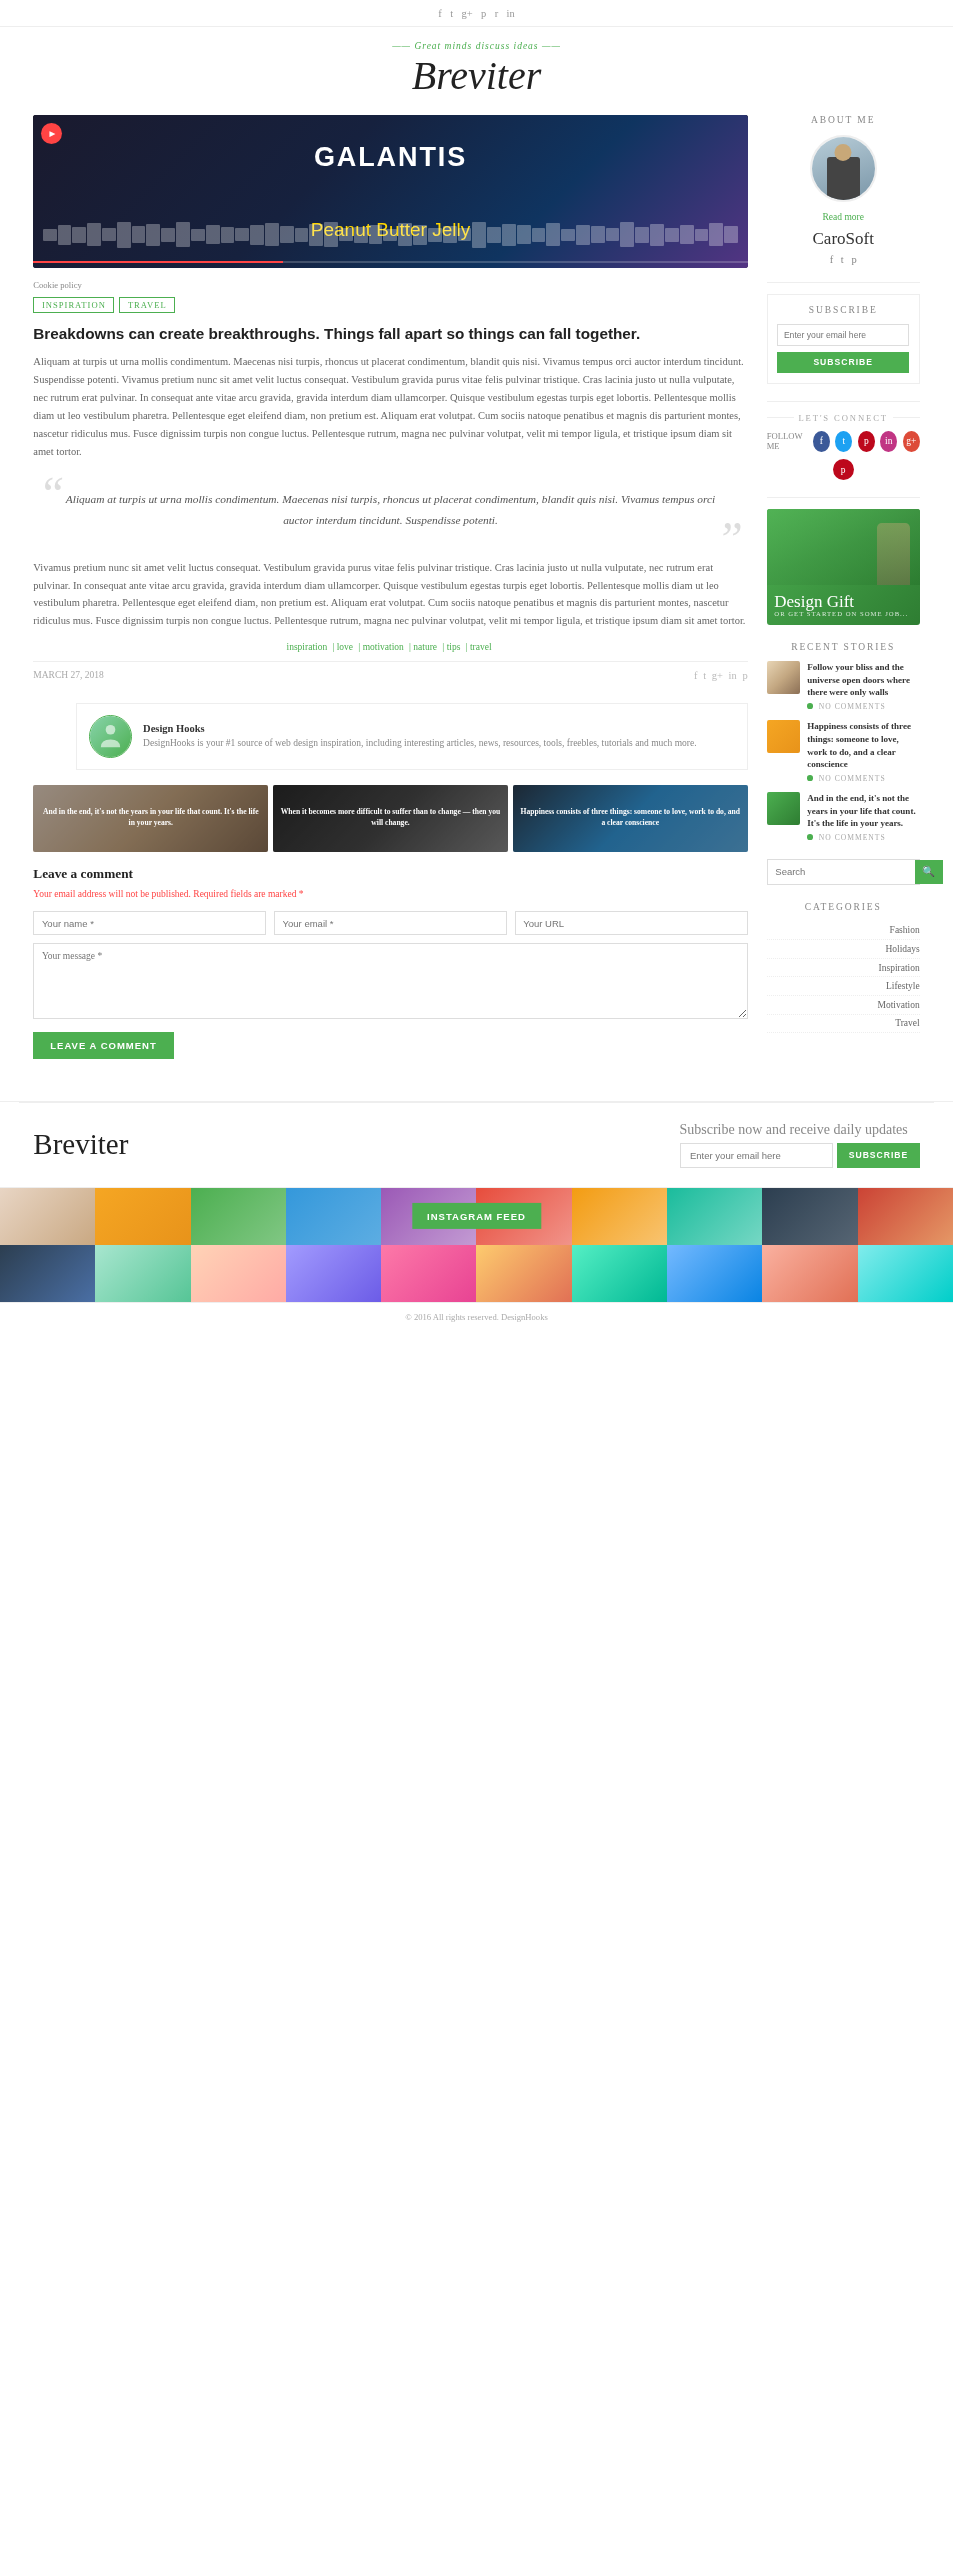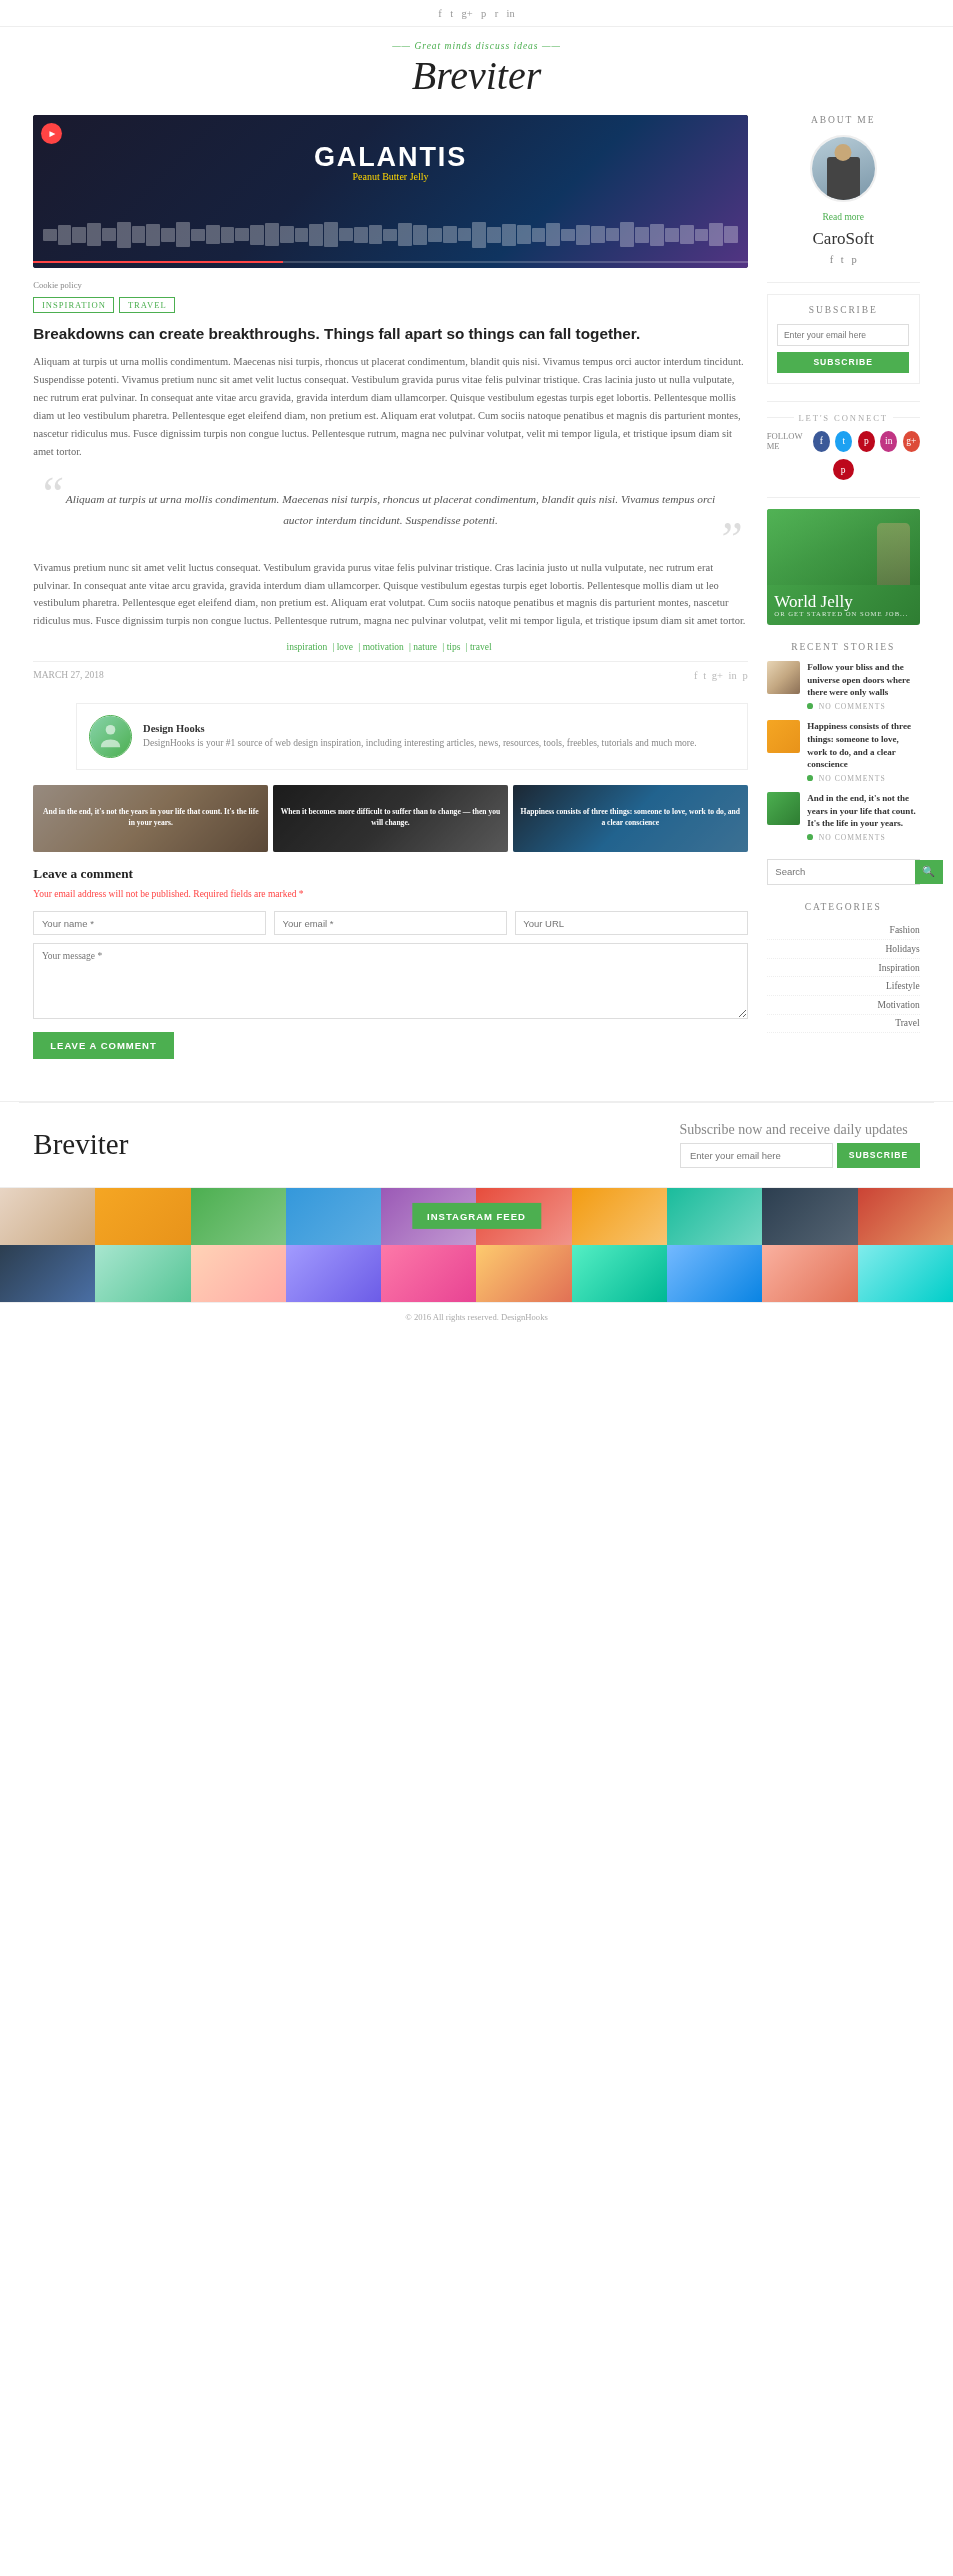--- a/index.html
+++ b/index.html
@@ -81,23 +81,24 @@
       color: white;
     }
     .galantis-title {
       font-family: 'Impact', sans-serif;
       font-size: 27px;
       font-weight: 900;
       letter-spacing: 1.9px;
       line-height: 1;
     }
     .galantis-subtitle {
-      font-family: Liberation Serif, serif;
-      font-size: 10px;
+      font-family: Liberation Sans, sans-serif;
+      font-size: 19px;
       color: #ffd700;
+      margin-top: 48px;
     }
     .play-btn {
       position: absolute;
       top: 7.6px;
       left: 7.6px;
       width: 21px;
       height: 21px;
       background: #ff4444;
       border-radius: 50%;
       display: flex;
@@ -957,21 +958,21 @@
     </div>
 
     <hr class="widget-divider">
 
     <div class="promo-widget">
       <div class="promo-photo">
         <div class="promo-person"></div>
         <div style="position:absolute;top:0;left:0;right:0;bottom:0;background:linear-gradient(135deg,rgba(76,175,80,0.7),rgba(46,125,50,0.5));"></div>
       </div>
       <div class="promo-text-block">
-        <div class="promo-title">World Jelly</div>
+        <div class="promo-title">Design Gift</div>
         <div class="promo-subtitle">OR GET STARTED ON SOME JOB...</div>
       </div>
     </div>
 
     <div class="sidebar-widget">
       <div class="sidebar-widget-title">RECENT STORIES</div>
 
       <div class="recent-story">
         <div class="story-thumb story-thumb-1"></div>
         <div class="story-info">

